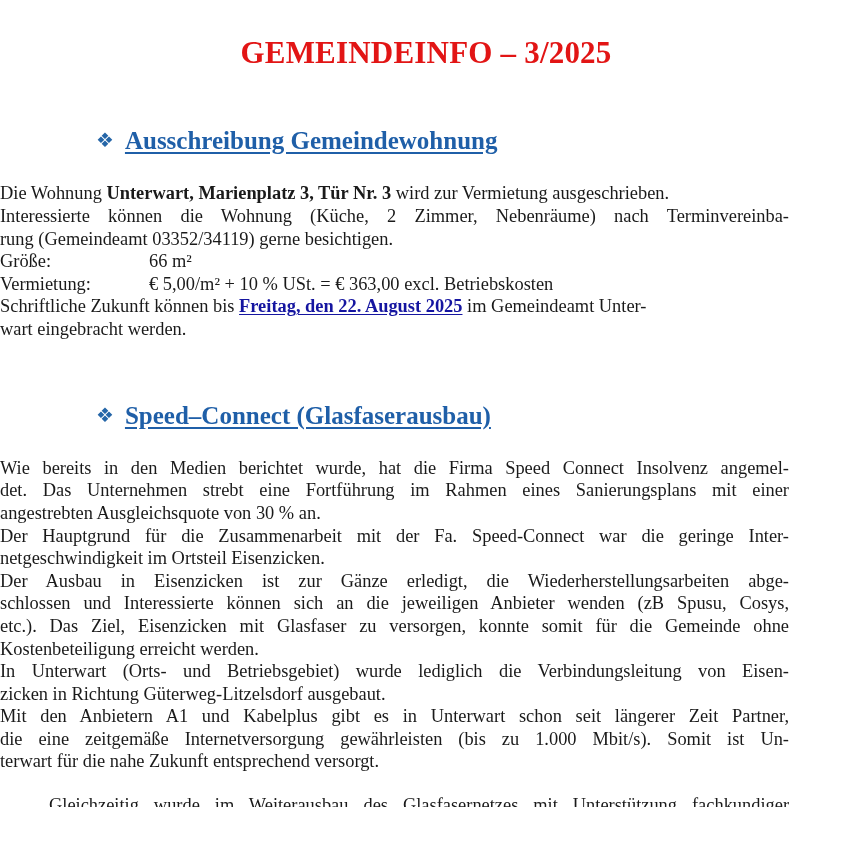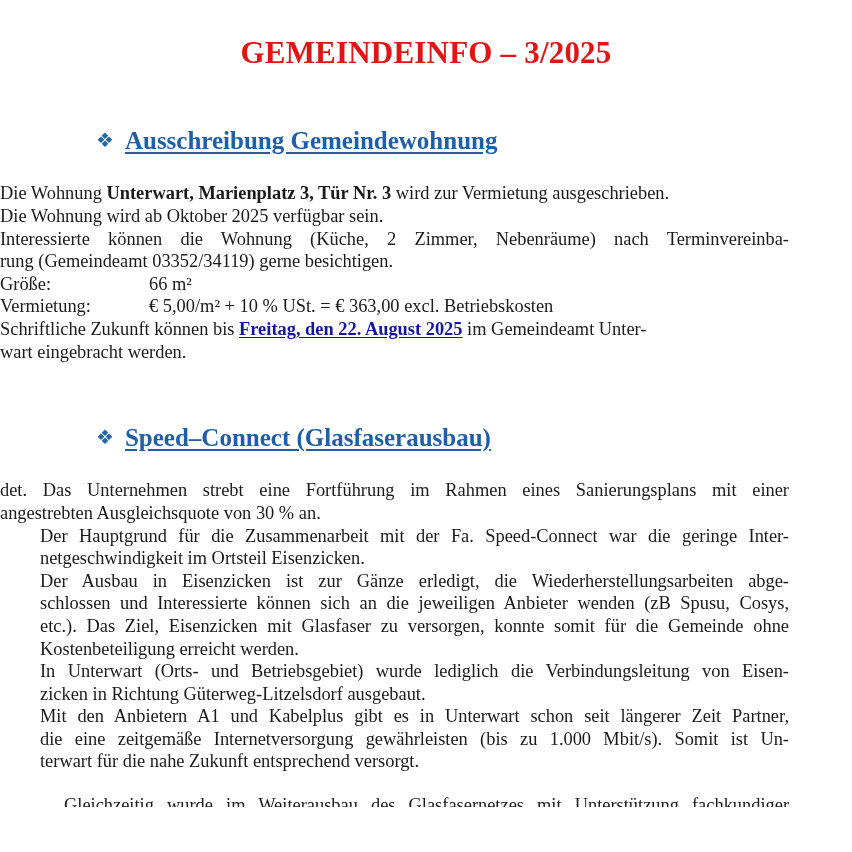--- a/index.html
+++ b/index.html
@@ -71,21 +71,21 @@
     font-size: 18.4px;
     line-height: 22.6px;
     text-align: justify;
     text-justify: inter-word;
   }
   .block-a { padding-top: 26px; }
   .block-b { padding-top: 26px; }
 
   .para { margin: 0; }
   .para + .para { margin-top: 0; }
-  .para-gap { margin-top: 22.6px; margin-left: 40px; }
+  .para-gap { margin-top: 22.6px; }
 
   .line { display: block; white-space: pre; }
   .justify-line {
     display: block;
     text-align: justify;
     text-align-last: justify;
     white-space: normal;
   }
   .last-line {
     display: block;
@@ -103,21 +103,21 @@
 
   .date-link {
     color: #1515a0;
     font-weight: bold;
     text-decoration: underline;
     text-underline-offset: 2px;
   }
 
   
   .clipped-line {
-    padding-left: 64px;
+    padding-left: 49px;
     padding-right: 63px;
     font-size: 18.4px;
     line-height: 22.6px;
     height: 13px;
     overflow: hidden;
     margin-top: 21px;
     text-align: justify;
     text-align-last: justify;
     color: #1a1a1a;
   }
@@ -131,21 +131,20 @@
 
   <div class="section-heading sec1">
     <span class="bullet-diamond">❖</span>
     <span class="heading-text">Ausschreibung Gemeindewohnung</span>
   </div>
 
   <div class="body-block block-a">
 
     <p class="para">
       <span class="line"><span>Die Wohnung </span><b>Unterwart, Marienplatz 3, Tür Nr. 3</b><span> wird zur Vermietung ausgeschrieben.</span></span>
-      <span class="line">Die Wohnung wird ab Oktober 2025 verfügbar sein.</span>
       <span class="justify-line">Interessierte können die Wohnung (Küche, 2 Zimmer, Nebenräume) nach Terminvereinba-</span>
       <span class="last-line">rung (Gemeindeamt 03352/34119) gerne besichtigen.</span>
     </p>
 
     <p class="para">
       <span class="line"><span class="label-col">Größe:</span><span>66 m²</span></span>
       <span class="line"><span class="label-col">Vermietung:</span><span>€ 5,00/m² + 10 % USt. = € 363,00 excl. Betriebskosten</span></span>
       <span class="line"><span>Schriftliche Zukunft können bis </span><a class="date-link" href="#">Freitag, den 22. August 2025</a><span> im Gemeindeamt Unter-</span></span>
       <span class="last-line">wart eingebracht werden.</span>
     </p>
@@ -153,20 +152,21 @@
   </div>
 
   <div class="section-heading sec2">
     <span class="bullet-diamond">❖</span>
     <span class="heading-text">Speed–Connect (Glasfaserausbau)</span>
   </div>
 
   <div class="body-block block-b">
 
     <p class="para">
+      <span class="justify-line">Wie bereits in den Medien berichtet wurde, hat die Firma Speed Connect Insolvenz angemel-</span>
       <span class="justify-line">det. Das Unternehmen strebt eine Fortführung im Rahmen eines Sanierungsplans mit einer</span>
       <span class="last-line">angestrebten Ausgleichsquote von 30 % an.</span>
     </p>
 
     <p class="para para-gap">
       <span class="justify-line">Der Hauptgrund für die Zusammenarbeit mit der Fa. Speed-Connect war die geringe Inter-</span>
       <span class="last-line">netgeschwindigkeit im Ortsteil Eisenzicken.</span>
       <span class="justify-line">Der Ausbau in Eisenzicken ist zur Gänze erledigt, die Wiederherstellungsarbeiten abge-</span>
       <span class="justify-line">schlossen und Interessierte können sich an die jeweiligen Anbieter wenden (zB Spusu, Cosys,</span>
       <span class="justify-line">etc.). Das Ziel, Eisenzicken mit Glasfaser zu versorgen, konnte somit für die Gemeinde ohne</span>

